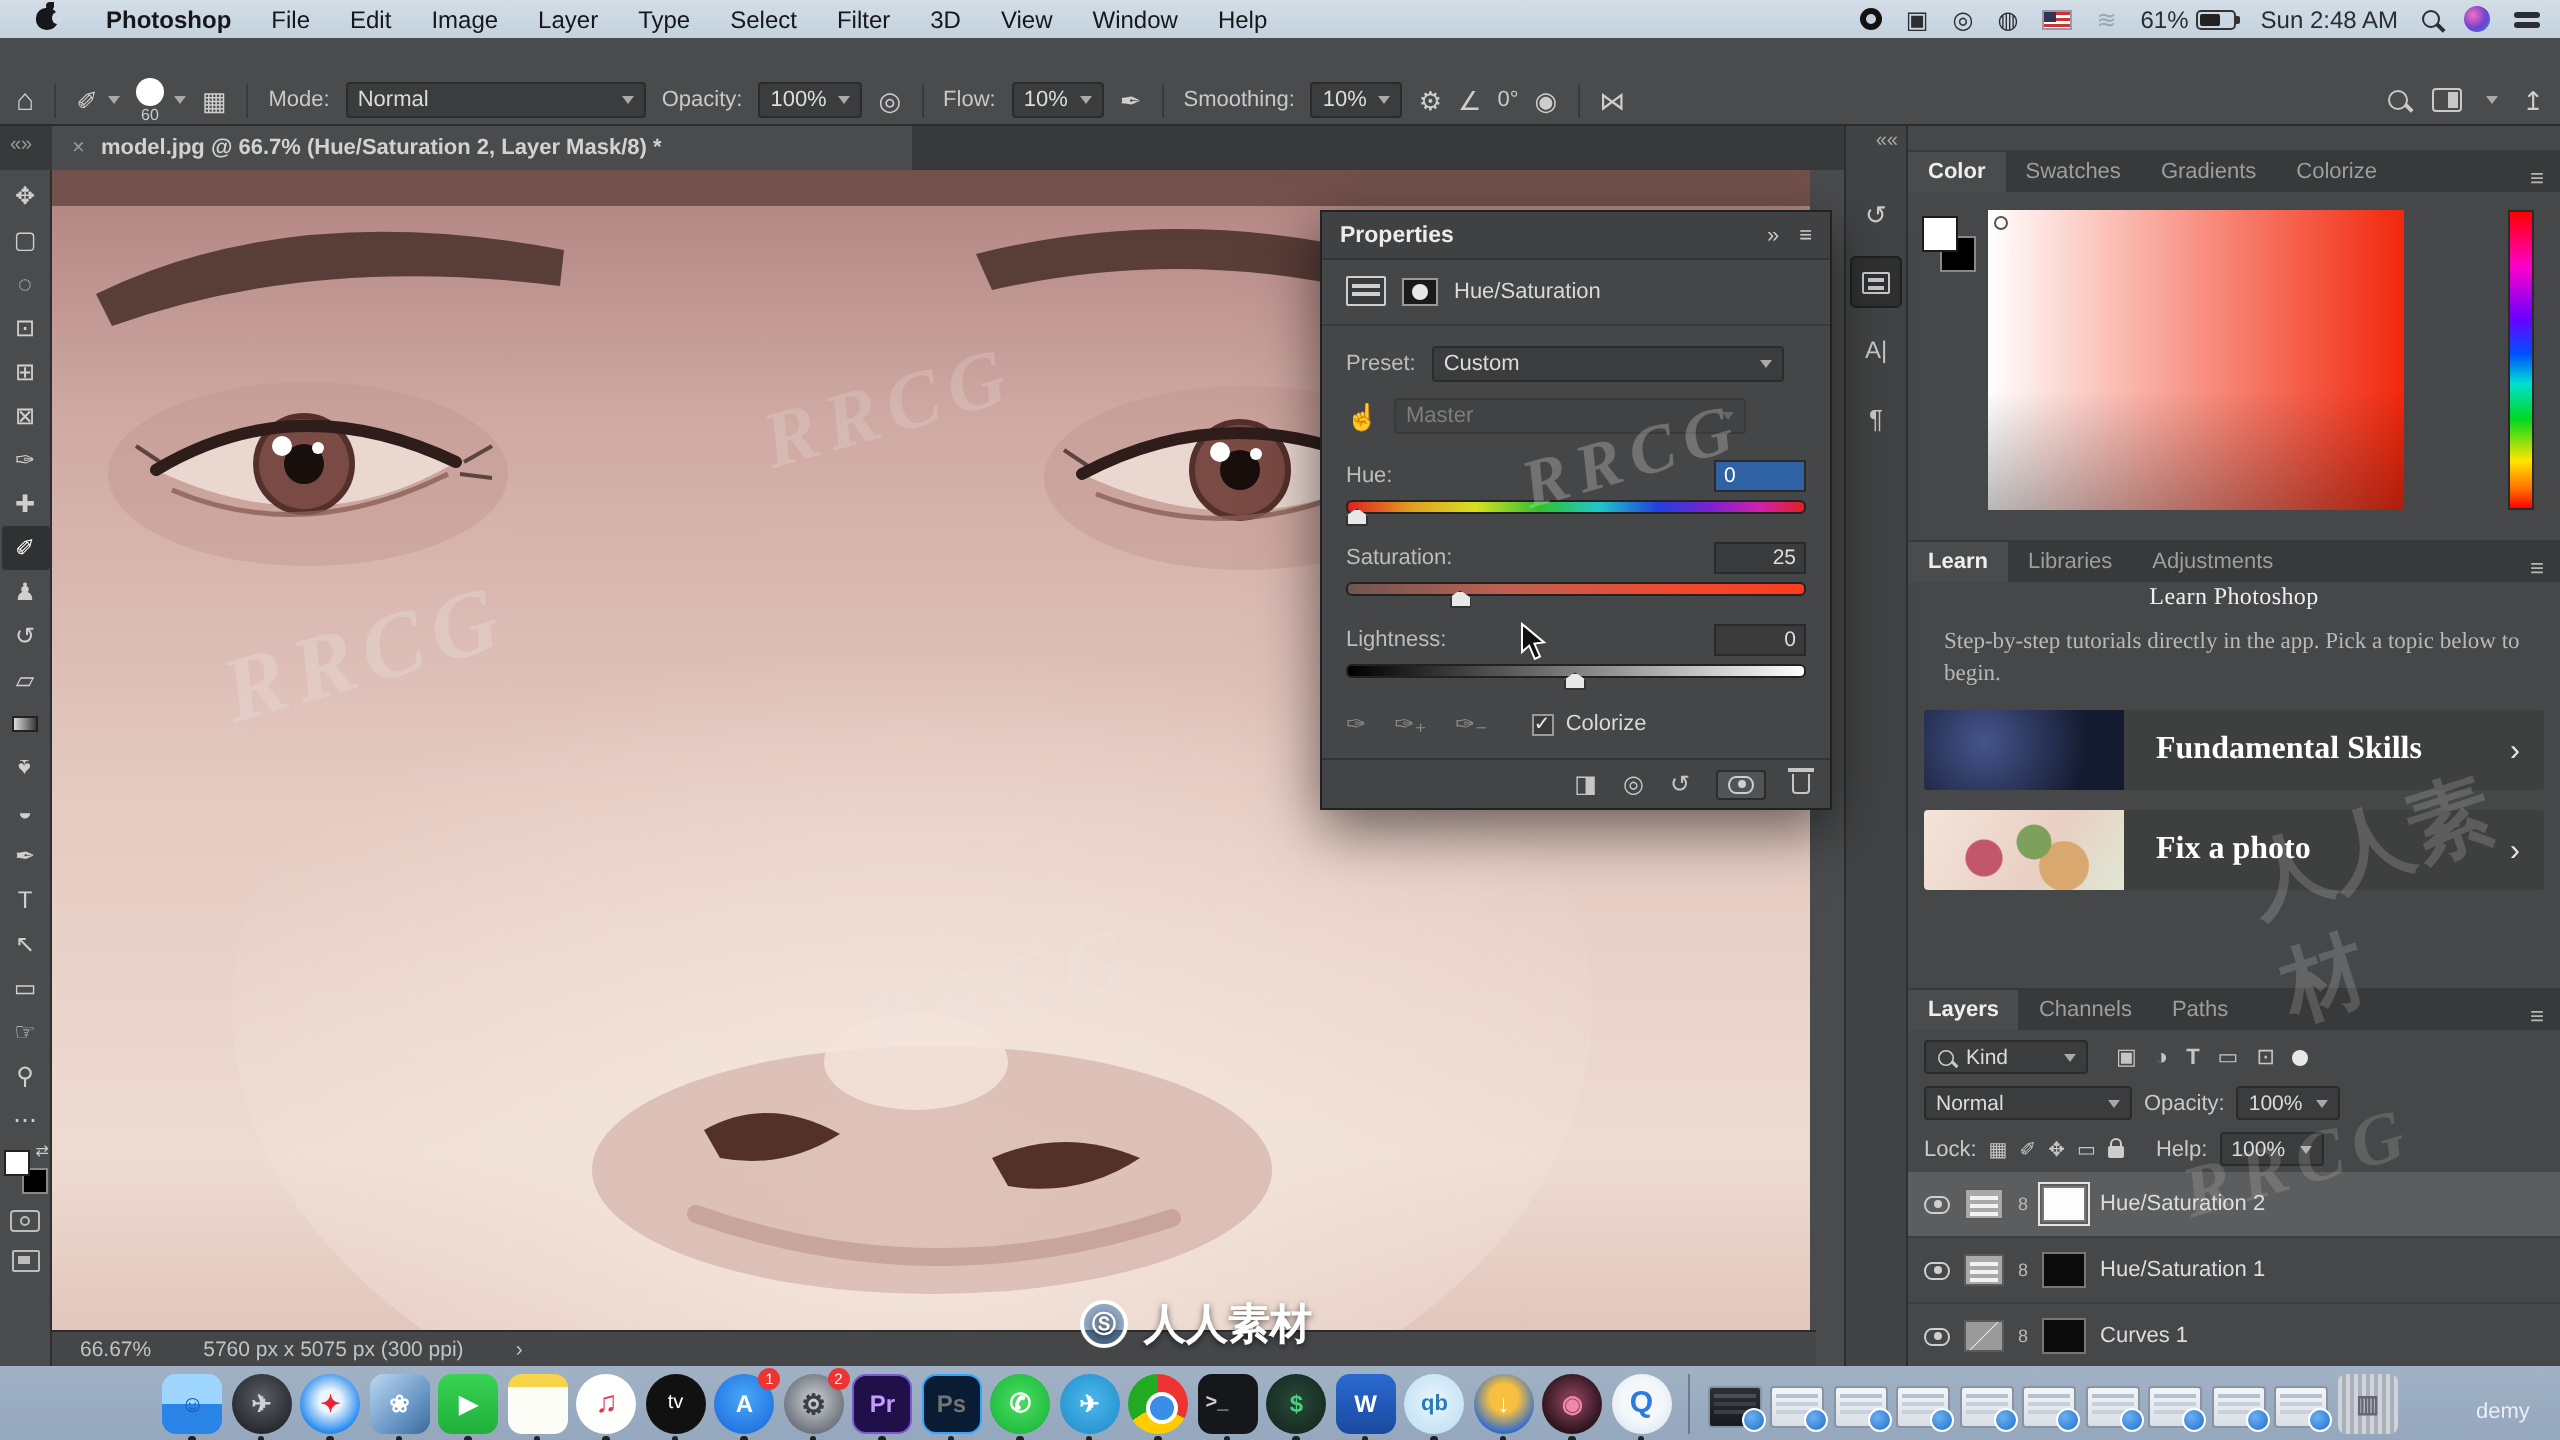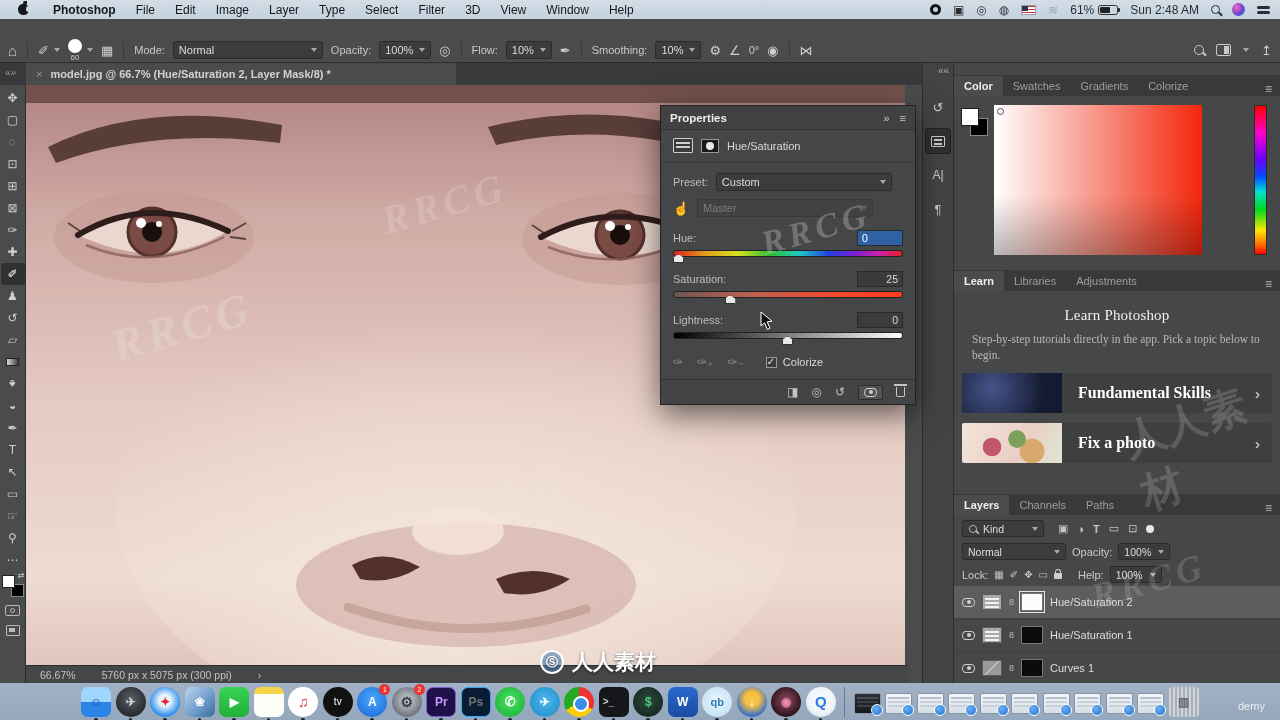--- a/index.html
+++ b/index.html
@@ -116,21 +116,21 @@
   .cp-swatches { position:absolute; left:7px; top:12px; width:30px; height:30px; }
   .cp-fg { position:absolute; left:0; top:0; width:18px; height:18px; background:#fff; border:1px solid #1c1c1c; z-index:2; }
   .cp-bg { position:absolute; left:9px; top:10px; width:18px; height:18px; background:#000; border:1px solid #888; }
   .cp-field { position:absolute; left:40px; top:9px; width:208px; height:150px;
     background:linear-gradient(rgba(0,0,0,0) 60%, rgba(0,0,0,0.28)), linear-gradient(90deg,#ffffff,#f2270c); }
   .cp-marker { position:absolute; left:3px; top:3px; width:7px; height:7px; border:1px solid #555; border-radius:50%; background:transparent; }
   .cp-hue { position:absolute; left:300px; top:9px; width:13px; height:150px;
     background:linear-gradient(180deg,#ff0000,#ff00c8 18%,#6a00ff 36%,#0050ff 48%,#00e0d0 58%,#00d820 70%,#ffe600 84%,#ff6a00 94%,#ff0000); border:1px solid #2a2a2a; }
 
   .learn-panel { position:relative; height:203px; background:#464748; color:#ddd; }
-  .learn-head { text-align:center; font-size:15px; color:#efefef; padding-top:16px;
+  .learn-head { text-align:center; font-size:12px; color:#efefef; padding-top:0;
     font-family:"Liberation Serif", serif; letter-spacing:0.2px; }
   .learn-desc { text-align:left; font-size:11.5px; color:#b9b9b9; margin:8px 18px 0; line-height:1.35;
     font-family:"Liberation Serif", serif; }
   .learn-card { position:relative; margin:10px 8px 0; height:40px; background:#3e3f3f; border-radius:2px;
     display:flex; align-items:center; overflow:hidden; }
   .lc-thumb { width:100px; height:40px; flex:0 0 auto; }
   .lc-thumb.t1 { background:radial-gradient(circle at 30% 40%, #46548c, #141b30 70%), #141b30; }
   .lc-thumb.t2 { background:radial-gradient(circle at 30% 60%, #c2566a 12%, transparent 13%),
                  radial-gradient(circle at 55% 40%, #7da05c 14%, transparent 15%),
                  radial-gradient(circle at 70% 70%, #d8a86e 16%, transparent 17%),

